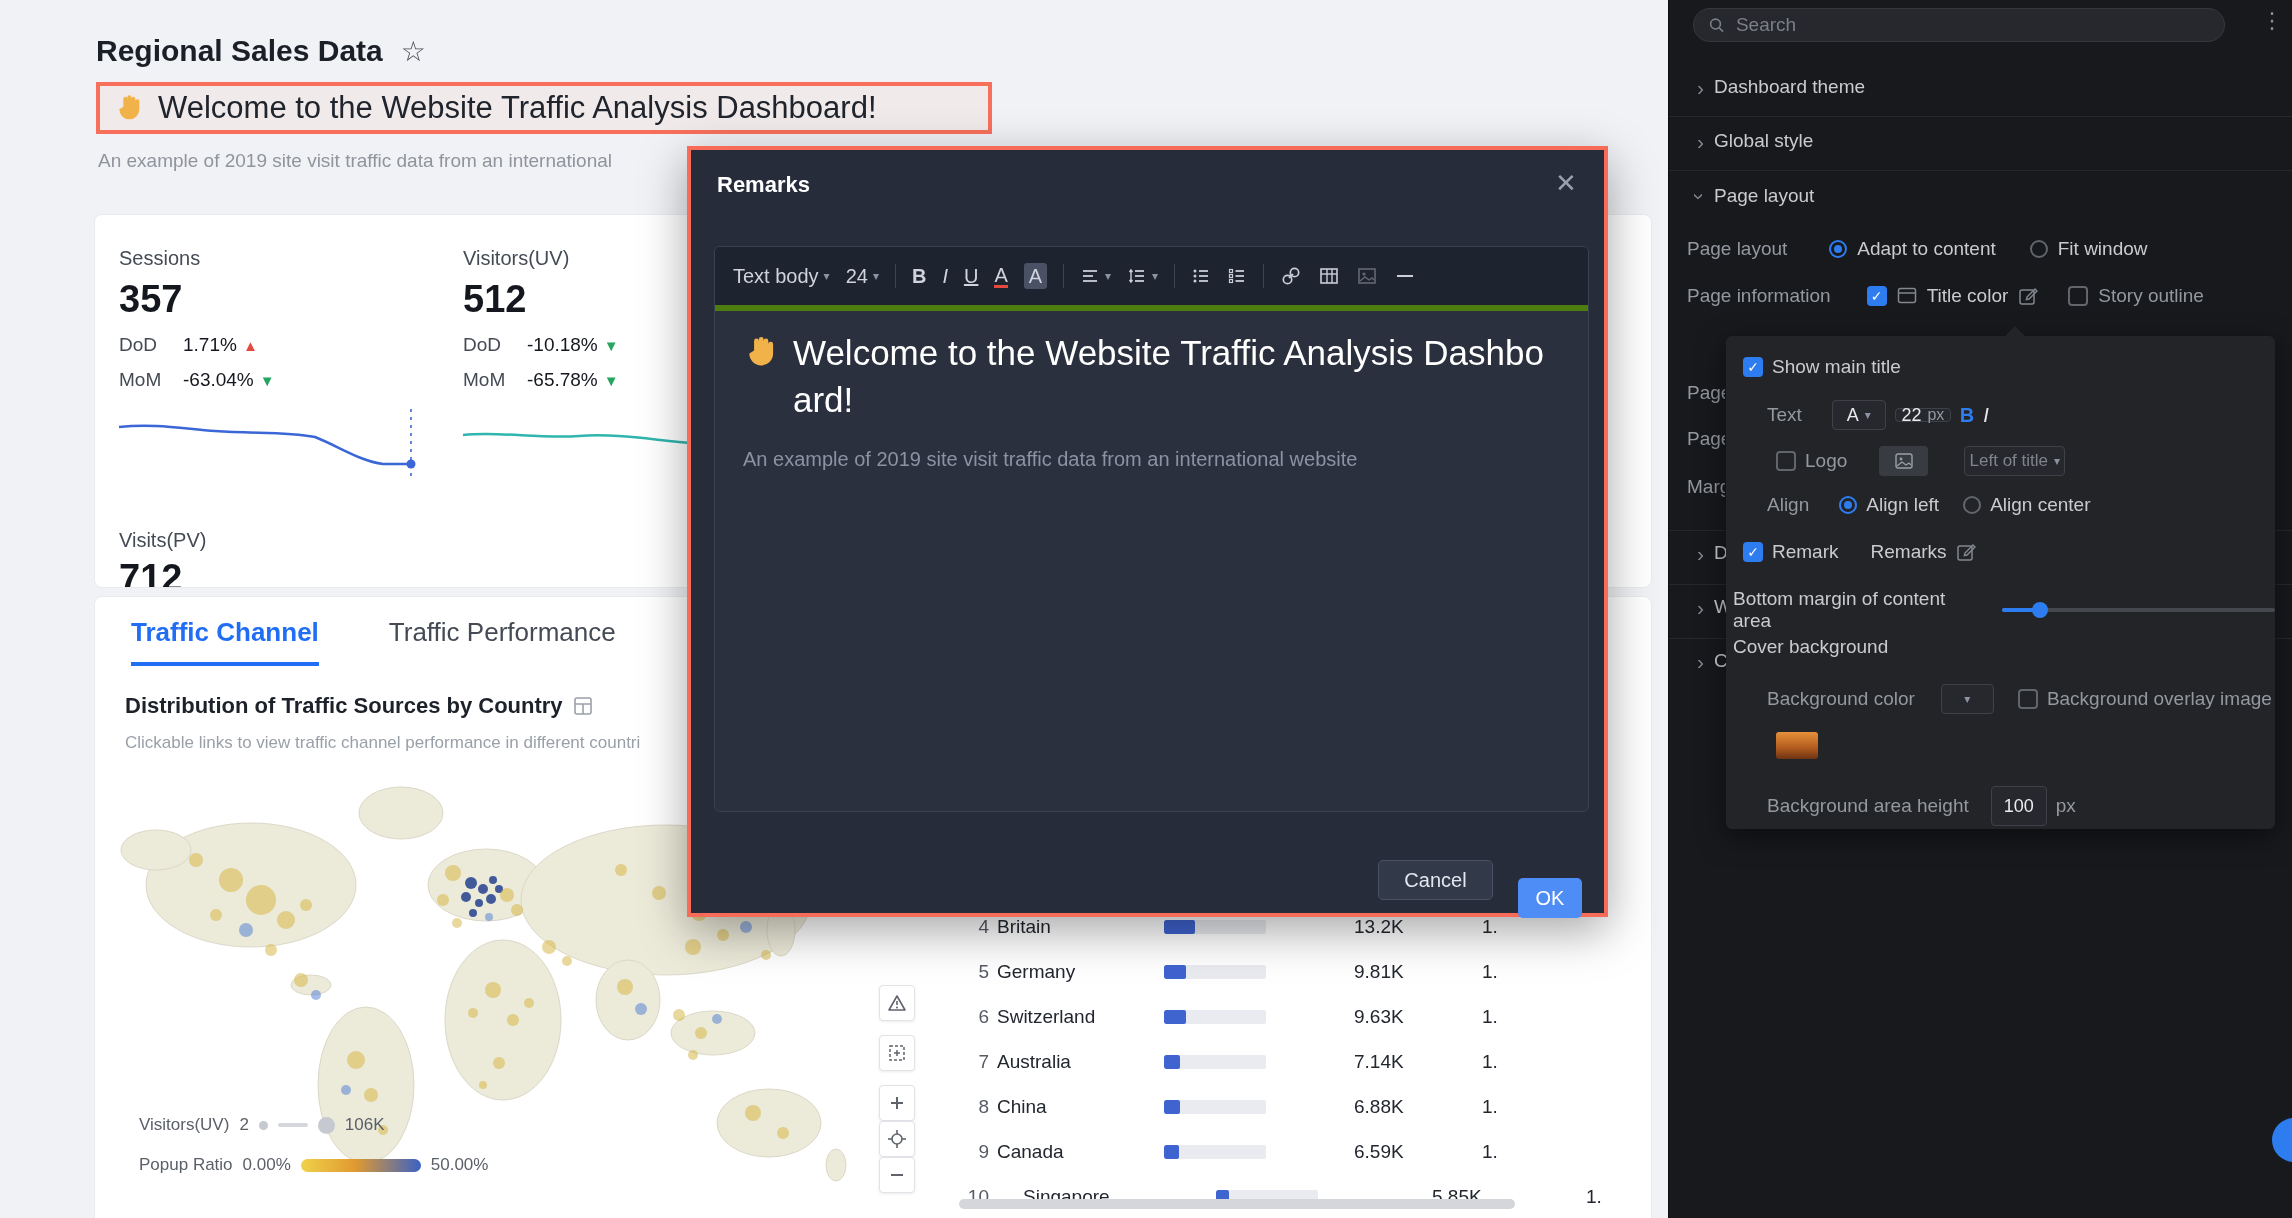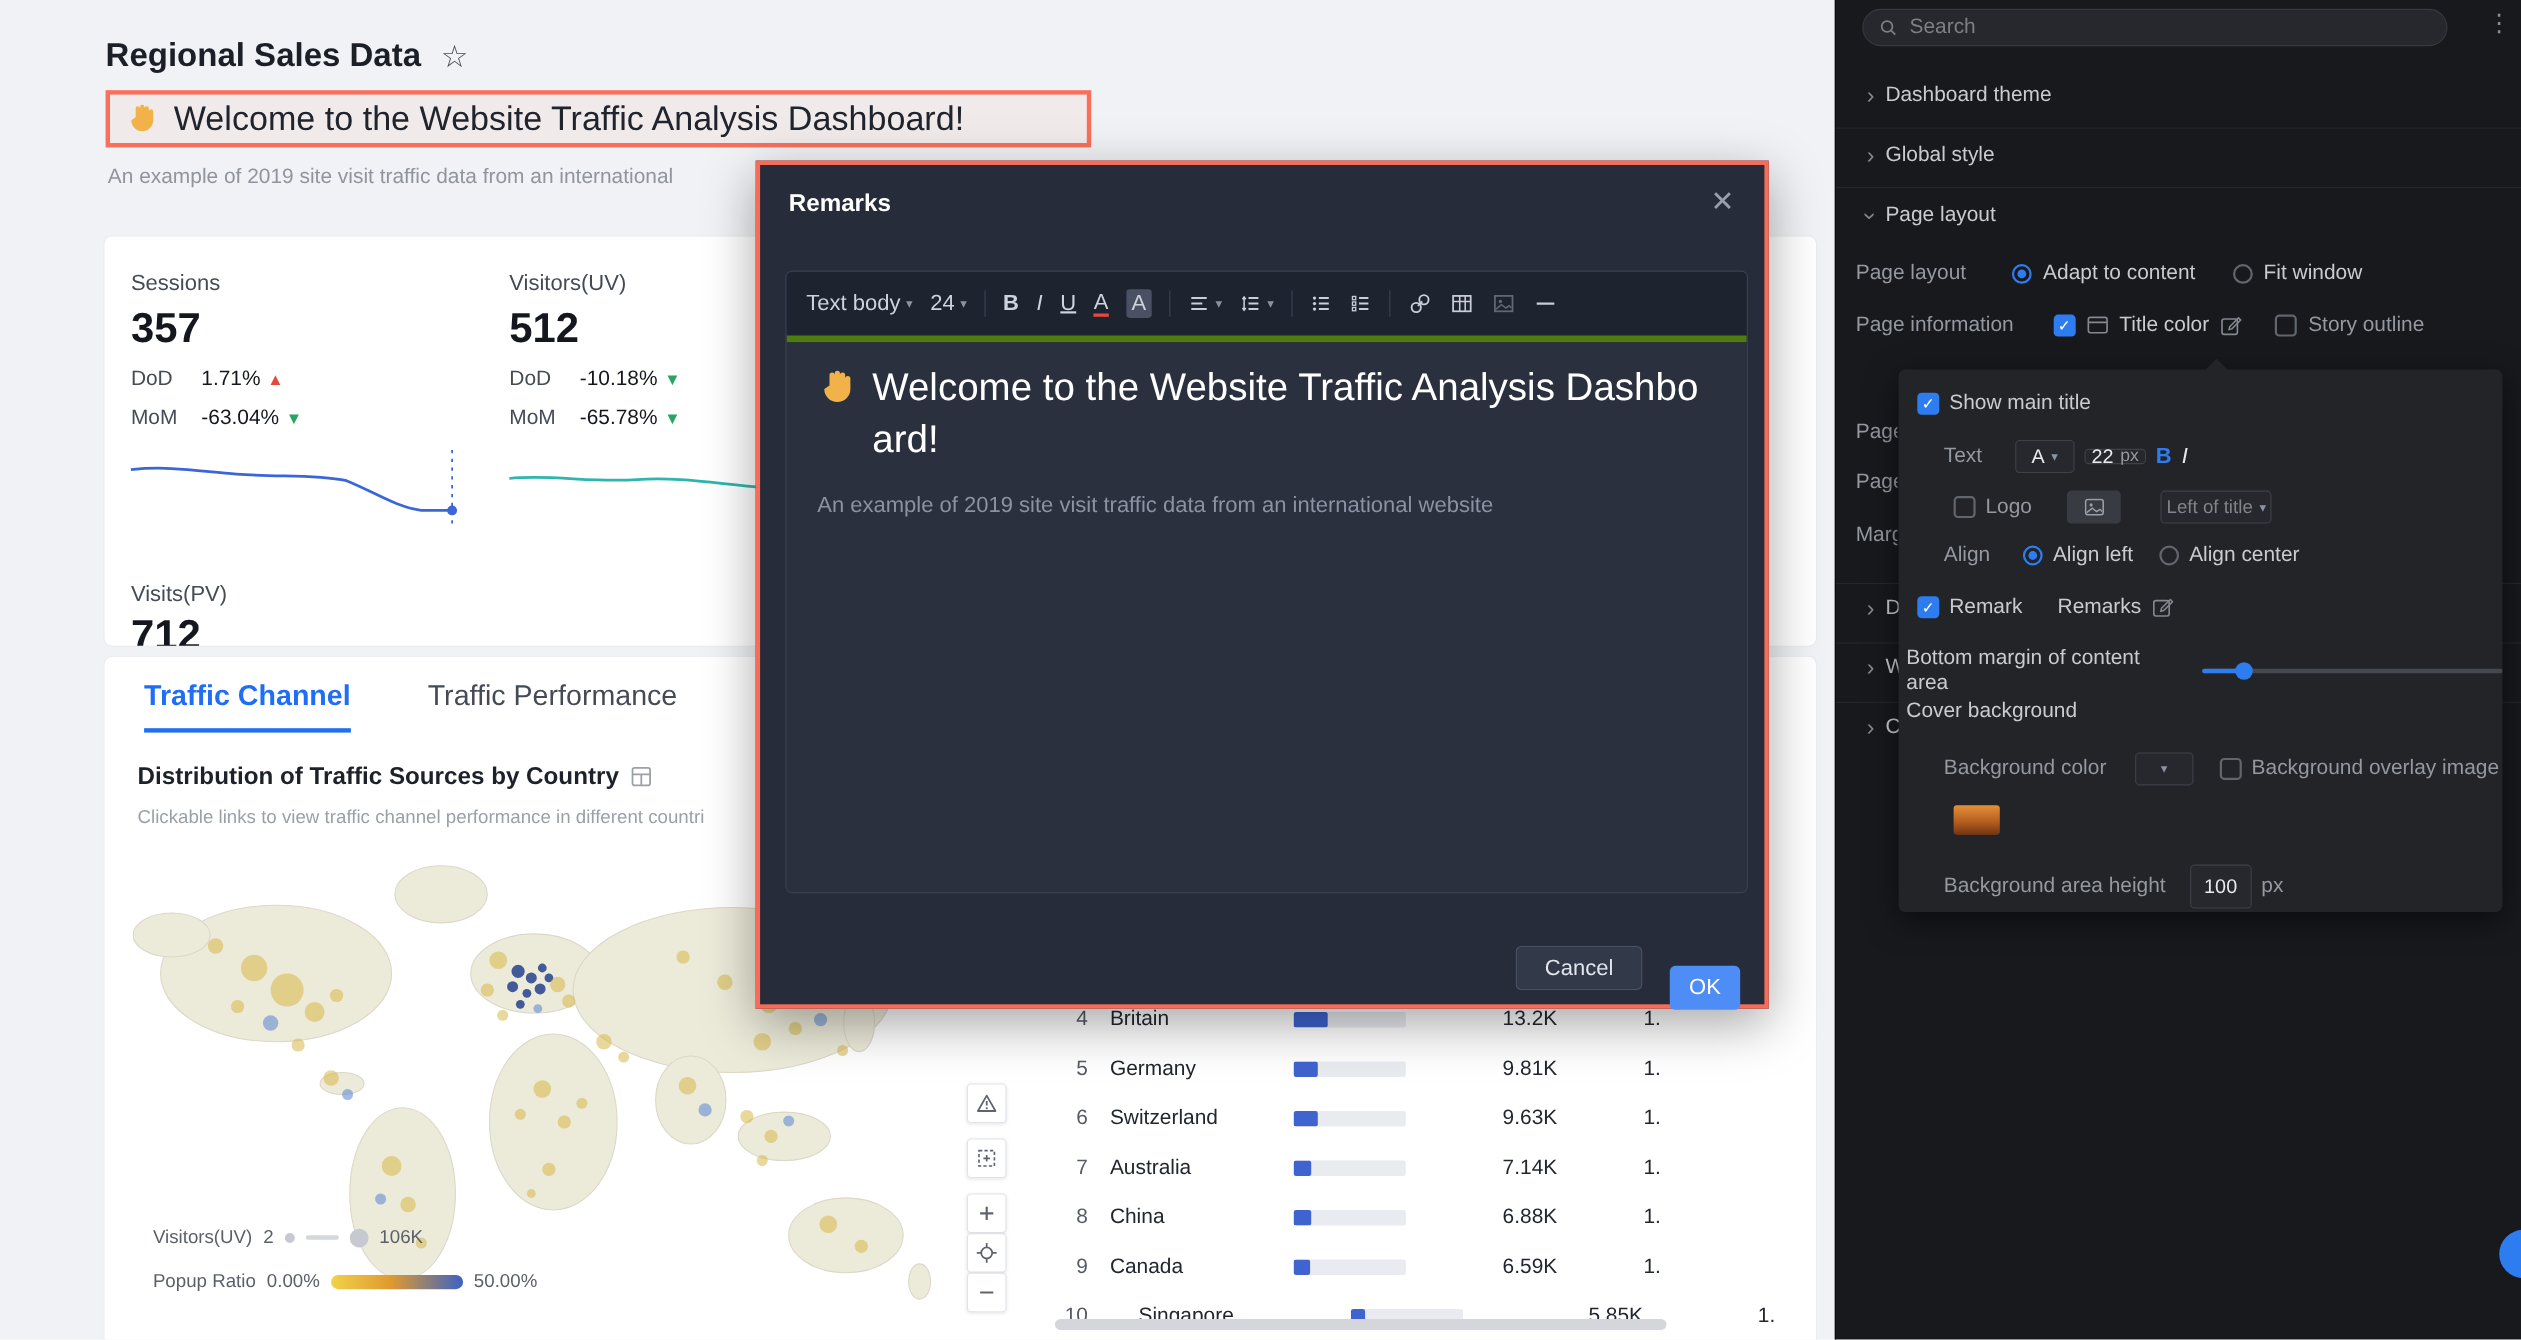--- a/index.html
+++ b/index.html
@@ -24,21 +24,21 @@
   .map-sub{font-size:17px;color:#9aa0a8;}
   .legend{display:flex;align-items:center;gap:10px;font-size:17px;color:#5a5f68;}
   .dotS{width:9px;height:9px;border-radius:50%;background:#c6c9cf;}
   .dotL{width:17px;height:17px;border-radius:50%;background:#c6c9cf;}
   .dotLine{width:30px;height:4px;background:#d4d7dc;border-radius:2px;}
   .gradbar{width:120px;height:13px;border-radius:7px;background:linear-gradient(90deg,#f0d24a 0%,#e09a30 45%,#3b62c4 100%);}
   .mapbtn{position:absolute;width:34px;height:34px;background:#fff;border:1px solid #e1e3e8;border-radius:4px;
           display:flex;align-items:center;justify-content:center;box-shadow:0 1px 3px rgba(0,0,0,.08);}
   .trow{position:absolute;left:864px;width:600px;height:45px;display:flex;align-items:center;font-size:19px;color:#22262e;}
   .trow .rk{width:30px;text-align:right;color:#565b64;flex:none;}
-  .trow .cn{margin-left:20px;width:115px;flex:none;}
+  .trow .cn{margin-left:8px;width:115px;flex:none;}
   .trow .bar{margin-left:52px;width:102px;height:14px;background:#e9ebf0;border-radius:2px;flex:none;overflow:hidden;}
   .trow .bar i{display:block;height:100%;background:#3f63cf;border-radius:2px;}
   .trow .vl{margin-left:88px;width:90px;flex:none;}
   .trow .ex{margin-left:38px;flex:none;}
   
   .modal{position:absolute;left:687px;top:146px;width:921px;height:771px;background:#262c3a;
          border:4px solid #f76b59;box-sizing:border-box;z-index:50;box-shadow:0 14px 44px rgba(0,0,0,.35);}
   .modal-title{font-size:22px;font-weight:bold;color:#fff;}
   .editor{position:absolute;left:23px;top:96px;width:873px;height:564px;background:#2a303e;
           border:1px solid #3a4150;border-radius:6px;overflow:hidden;}

